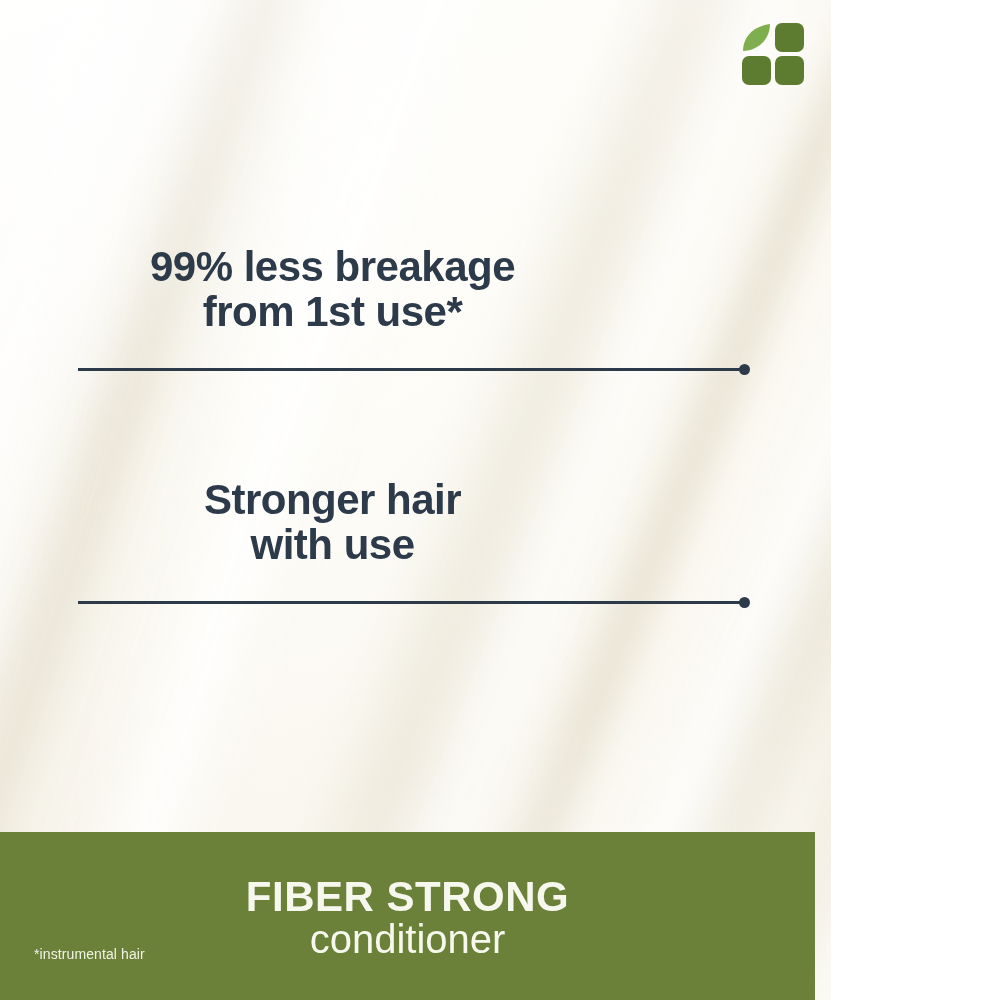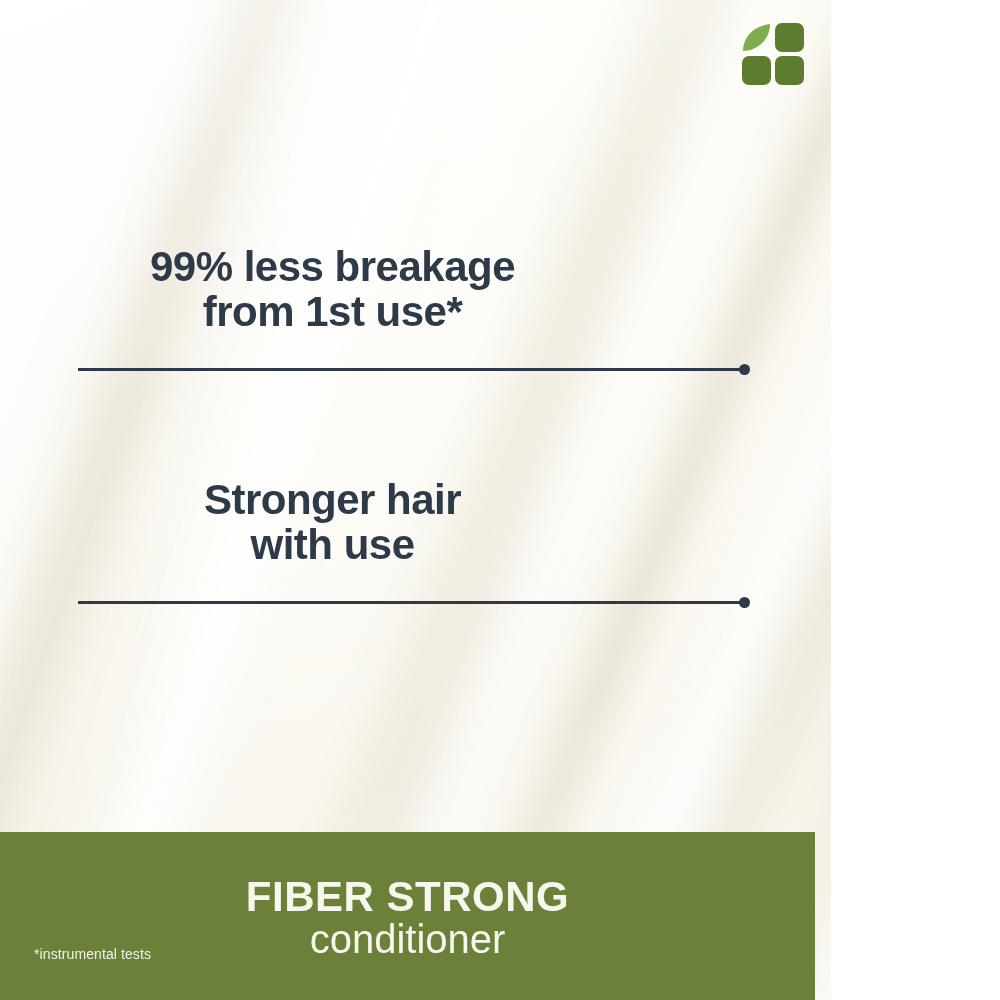--- a/index.html
+++ b/index.html
@@ -255,16 +255,16 @@
   <div class="rule rule-2">
     <div class="bar"></div>
     <div class="dot"></div>
   </div>
 
   <div class="banner">
     <div class="banner-center">
       <p class="product-name">FIBER STRONG</p>
       <p class="product-type">conditioner</p>
     </div>
-    <p class="footnote">*instrumental tests</p>
+    <p class="footnote">*instrumental hair</p>
   </div>
 
 </div>
 
 </body></html>

